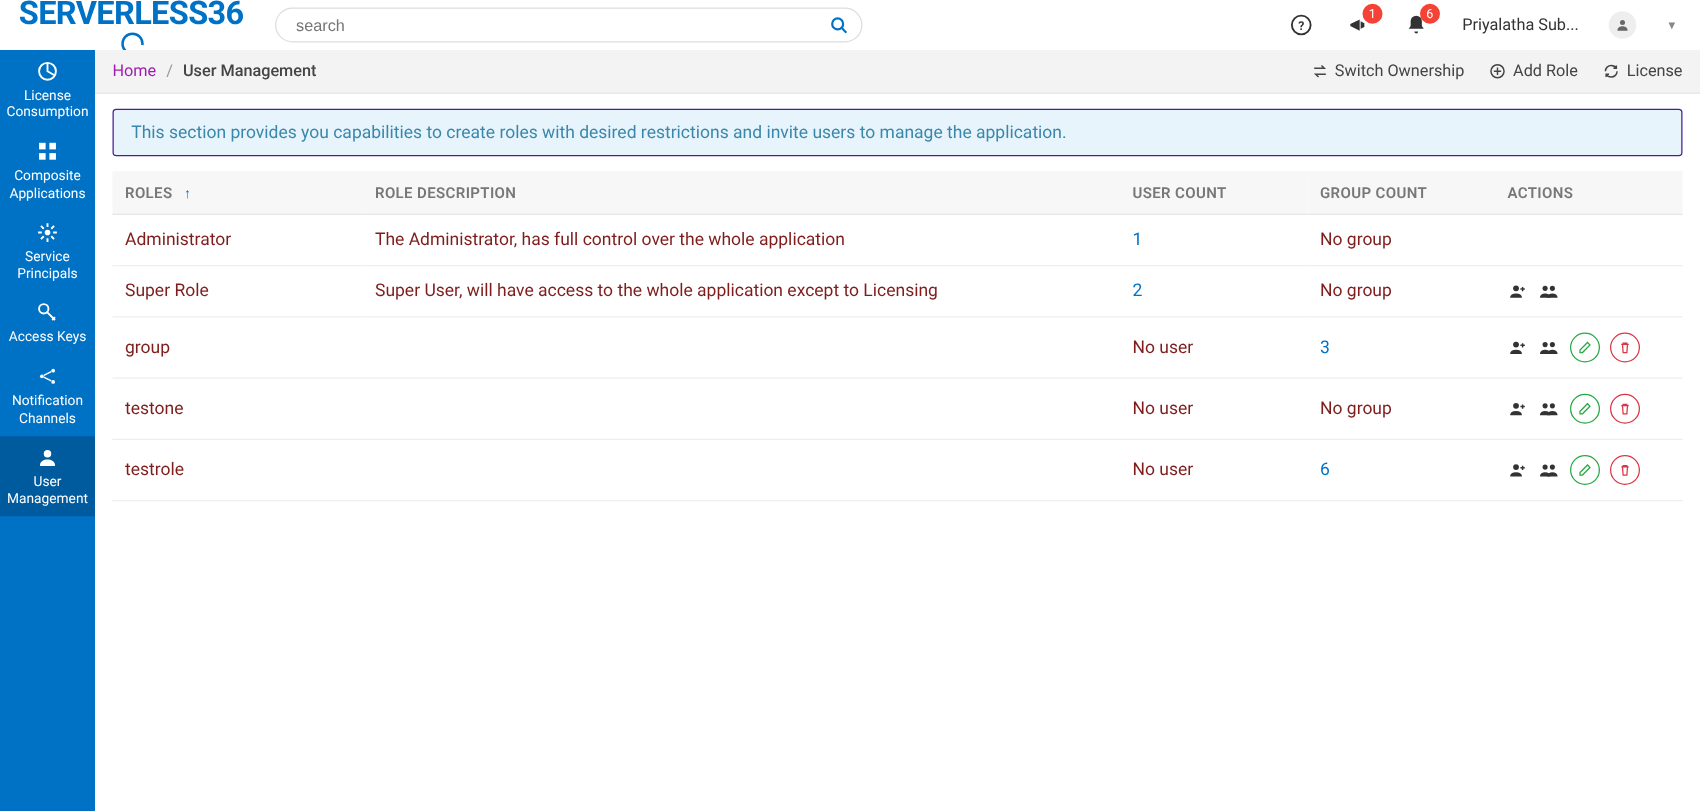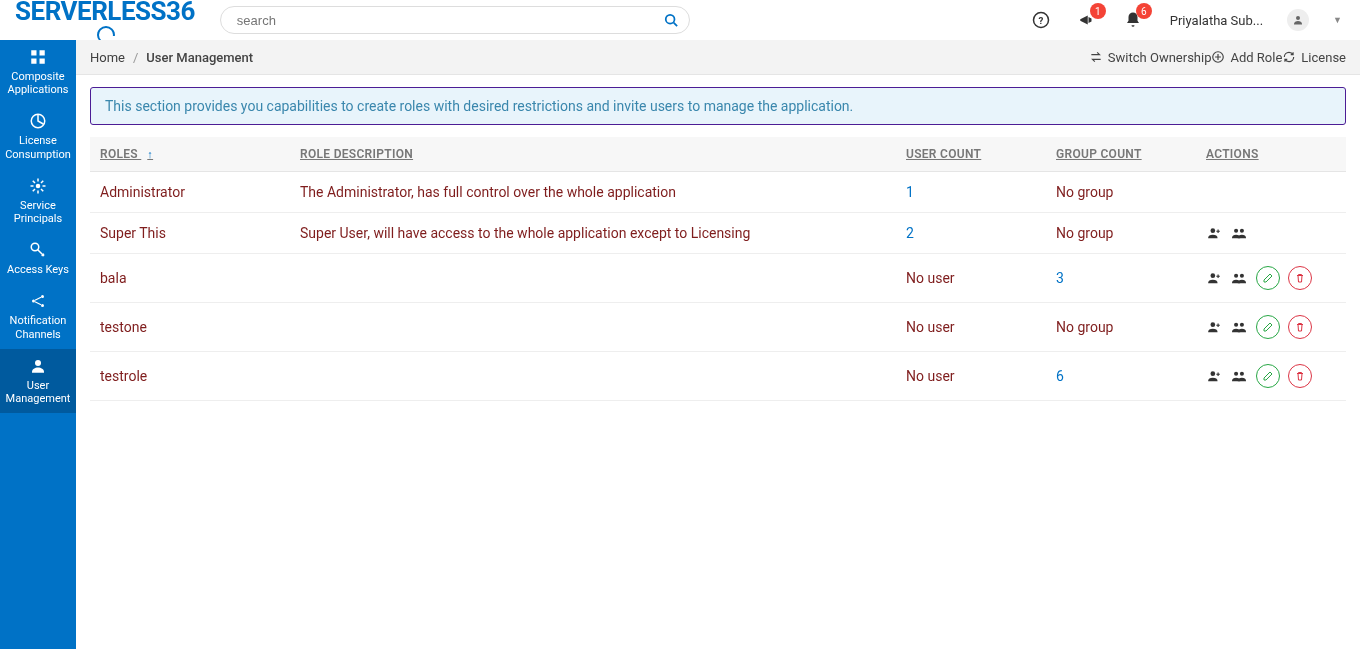--- a/index.html
+++ b/index.html
@@ -25,34 +25,34 @@
 
 .sidebar { position: absolute; top: 40px; left: 0; bottom: 0; width: 76px; background: #0072c6; color: #fff; }
 .side-item { display: flex; flex-direction: column; align-items: center; text-align: center; padding: 8px 4px; font-size: 11px; line-height: 1.2; cursor: pointer; }
 .side-item.active { background: #005a9e; }
 .side-ico { font-size: 16px; margin-bottom: 4px; }
 
 
 .content { position: absolute; top: 40px; left: 76px; right: 0; bottom: 0; }
 .subheader { background: #f3f3f3; height: 35px; display: flex; align-items: center; padding: 0 14px; font-size: 13px; border-bottom: 1px solid #e5e5e5; }
 .breadcrumb { display: flex; align-items: center; gap: 8px; }
-.bc-home { color: #404040; }
+.bc-home { color: #a21caf; }
 .bc-sep { color: #999; }
 .bc-current { color: #444; font-weight: 500; }
 .sub-spacer { flex: 1; }
-.sub-actions { display: flex; }
+.sub-actions { display: flex; gap: 20px; }
 .sub-action { color: #444; cursor: pointer; display: flex; align-items: center; gap: 5px; }
 
 
 .banner { margin: 12px 14px; padding: 10px 14px; background: #e8f4fb; border: 1px solid #4c1d95; border-radius: 3px; color: #3a87ad; font-size: 14px; }
 
 
 .tblwrap { margin: 0 14px; }
 table { width: 100%; border-collapse: collapse; }
-thead th { background: #f7f7f7; color: #777; font-size: 12px; font-weight: 600; text-align: left; padding: 10px 10px; border-bottom: 1px solid #e5e5e5; letter-spacing: 0.3px; text-decoration: underline; }
+thead th { background: #f7f7f7; color: #777; font-size: 12px; font-weight: 600; text-align: left; padding: 10px 10px; border-bottom: 1px solid #e5e5e5; letter-spacing: 0.3px; }
 thead th .sort { color: #0072c6; margin-left: 6px; font-size: 11px; }
 tbody td { padding: 12px 10px; border-bottom: 1px solid #eee; color: #7f1d1d; font-size: 14px; vertical-align: middle; }
 .linkish { color: #0072c6; }
 .act-cell { display: flex; gap: 8px; align-items: center; }
 .act-ico { color: #333; cursor: pointer; font-size: 14px; }
 .circle-btn { width: 24px; height: 24px; border-radius: 50%; display: inline-flex; align-items: center; justify-content: center; cursor: pointer; }
 .circle-edit { border: 1px solid #28a745; color: #28a745; }
 .circle-del { border: 1px solid #dc3545; color: #dc3545; }
 
 
@@ -105,36 +105,36 @@
       </span>
       <span class="caret-down">▼</span>
     </div>
   </div>
 </div>
 
 <div class="sidebar">
   <div class="side-item">
     <span class="side-ico">
         <svg width="18" height="18" viewBox="0 0 24 24" fill="#fff">
+          <circle cx="12" cy="12" r="9" fill="none" stroke="#fff" stroke-width="2"></circle>
+          <path d="M12 3v9l7 4" fill="none" stroke="#fff" stroke-width="2"></path>
+        </svg>
+      </span>
+    <span>License Consumption</span>
+  </div>
+  <div class="side-item">
+    <span class="side-ico">
+        <svg width="18" height="18" viewBox="0 0 24 24" fill="#fff">
           <rect x="3" y="3" width="7" height="7"></rect>
           <rect x="14" y="3" width="7" height="7"></rect>
           <rect x="3" y="14" width="7" height="7"></rect>
           <rect x="14" y="14" width="7" height="7"></rect>
         </svg>
       </span>
     <span>Composite Applications</span>
-  </div>
-  <div class="side-item">
-    <span class="side-ico">
-        <svg width="18" height="18" viewBox="0 0 24 24" fill="#fff">
-          <circle cx="12" cy="12" r="9" fill="none" stroke="#fff" stroke-width="2"></circle>
-          <path d="M12 3v9l7 4" fill="none" stroke="#fff" stroke-width="2"></path>
-        </svg>
-      </span>
-    <span>License Consumption</span>
   </div>
   <div class="side-item">
     <span class="side-ico">
         <svg width="18" height="18" viewBox="0 0 24 24" fill="#fff">
           <circle cx="12" cy="12" r="3"></circle>
           <path d="M12 2v4M12 18v4M2 12h4M18 12h4M5 5l3 3M16 16l3 3M5 19l3-3M16 8l3-3" stroke="#fff" stroke-width="2"></path>
         </svg>
       </span>
     <span>Service Principals</span>
   </div>
@@ -221,21 +221,21 @@
           <tr>
             <td>Administrator</td>
             <td>The Administrator, has full control over the whole application</td>
             <td class="linkish">1</td>
             <td>No group</td>
             <td>
               <div class="act-cell"></div>
             </td>
           </tr>
           <tr>
-            <td>Super This</td>
+            <td>Super Role</td>
             <td>Super User, will have access to the whole application except to Licensing</td>
             <td class="linkish">2</td>
             <td>No group</td>
             <td>
               <div class="act-cell">
                 <span class="act-ico">
                   <svg width="16" height="14" viewBox="0 0 24 24" fill="#333">
                     <circle cx="10" cy="8" r="4"></circle>
                     <path d="M2 20c0-3 3-5 8-5s8 2 8 5v1H2v-1z"></path>
                     <path d="M19 6v6M16 9h6" stroke="#333" stroke-width="2"></path>
@@ -246,21 +246,21 @@
                     <circle cx="9" cy="8" r="3.5"></circle>
                     <circle cx="19" cy="8" r="3.5"></circle>
                     <path d="M2 20c0-3 3-5 7-5s7 2 7 5v1H2v-1z"></path>
                     <path d="M12 20c0-3 3-5 7-5s7 2 7 5v1H12v-1z"></path>
                   </svg>
                 </span>
               </div>
             </td>
           </tr>
           <tr>
-            <td>bala</td>
+            <td>group</td>
             <td></td>
             <td>No user</td>
             <td class="linkish">3</td>
             <td>
               <div class="act-cell">
                 <span class="act-ico">
                   <svg width="16" height="14" viewBox="0 0 24 24" fill="#333">
                     <circle cx="10" cy="8" r="4"></circle>
                     <path d="M2 20c0-3 3-5 8-5s8 2 8 5v1H2v-1z"></path>
                     <path d="M19 6v6M16 9h6" stroke="#333" stroke-width="2"></path>

